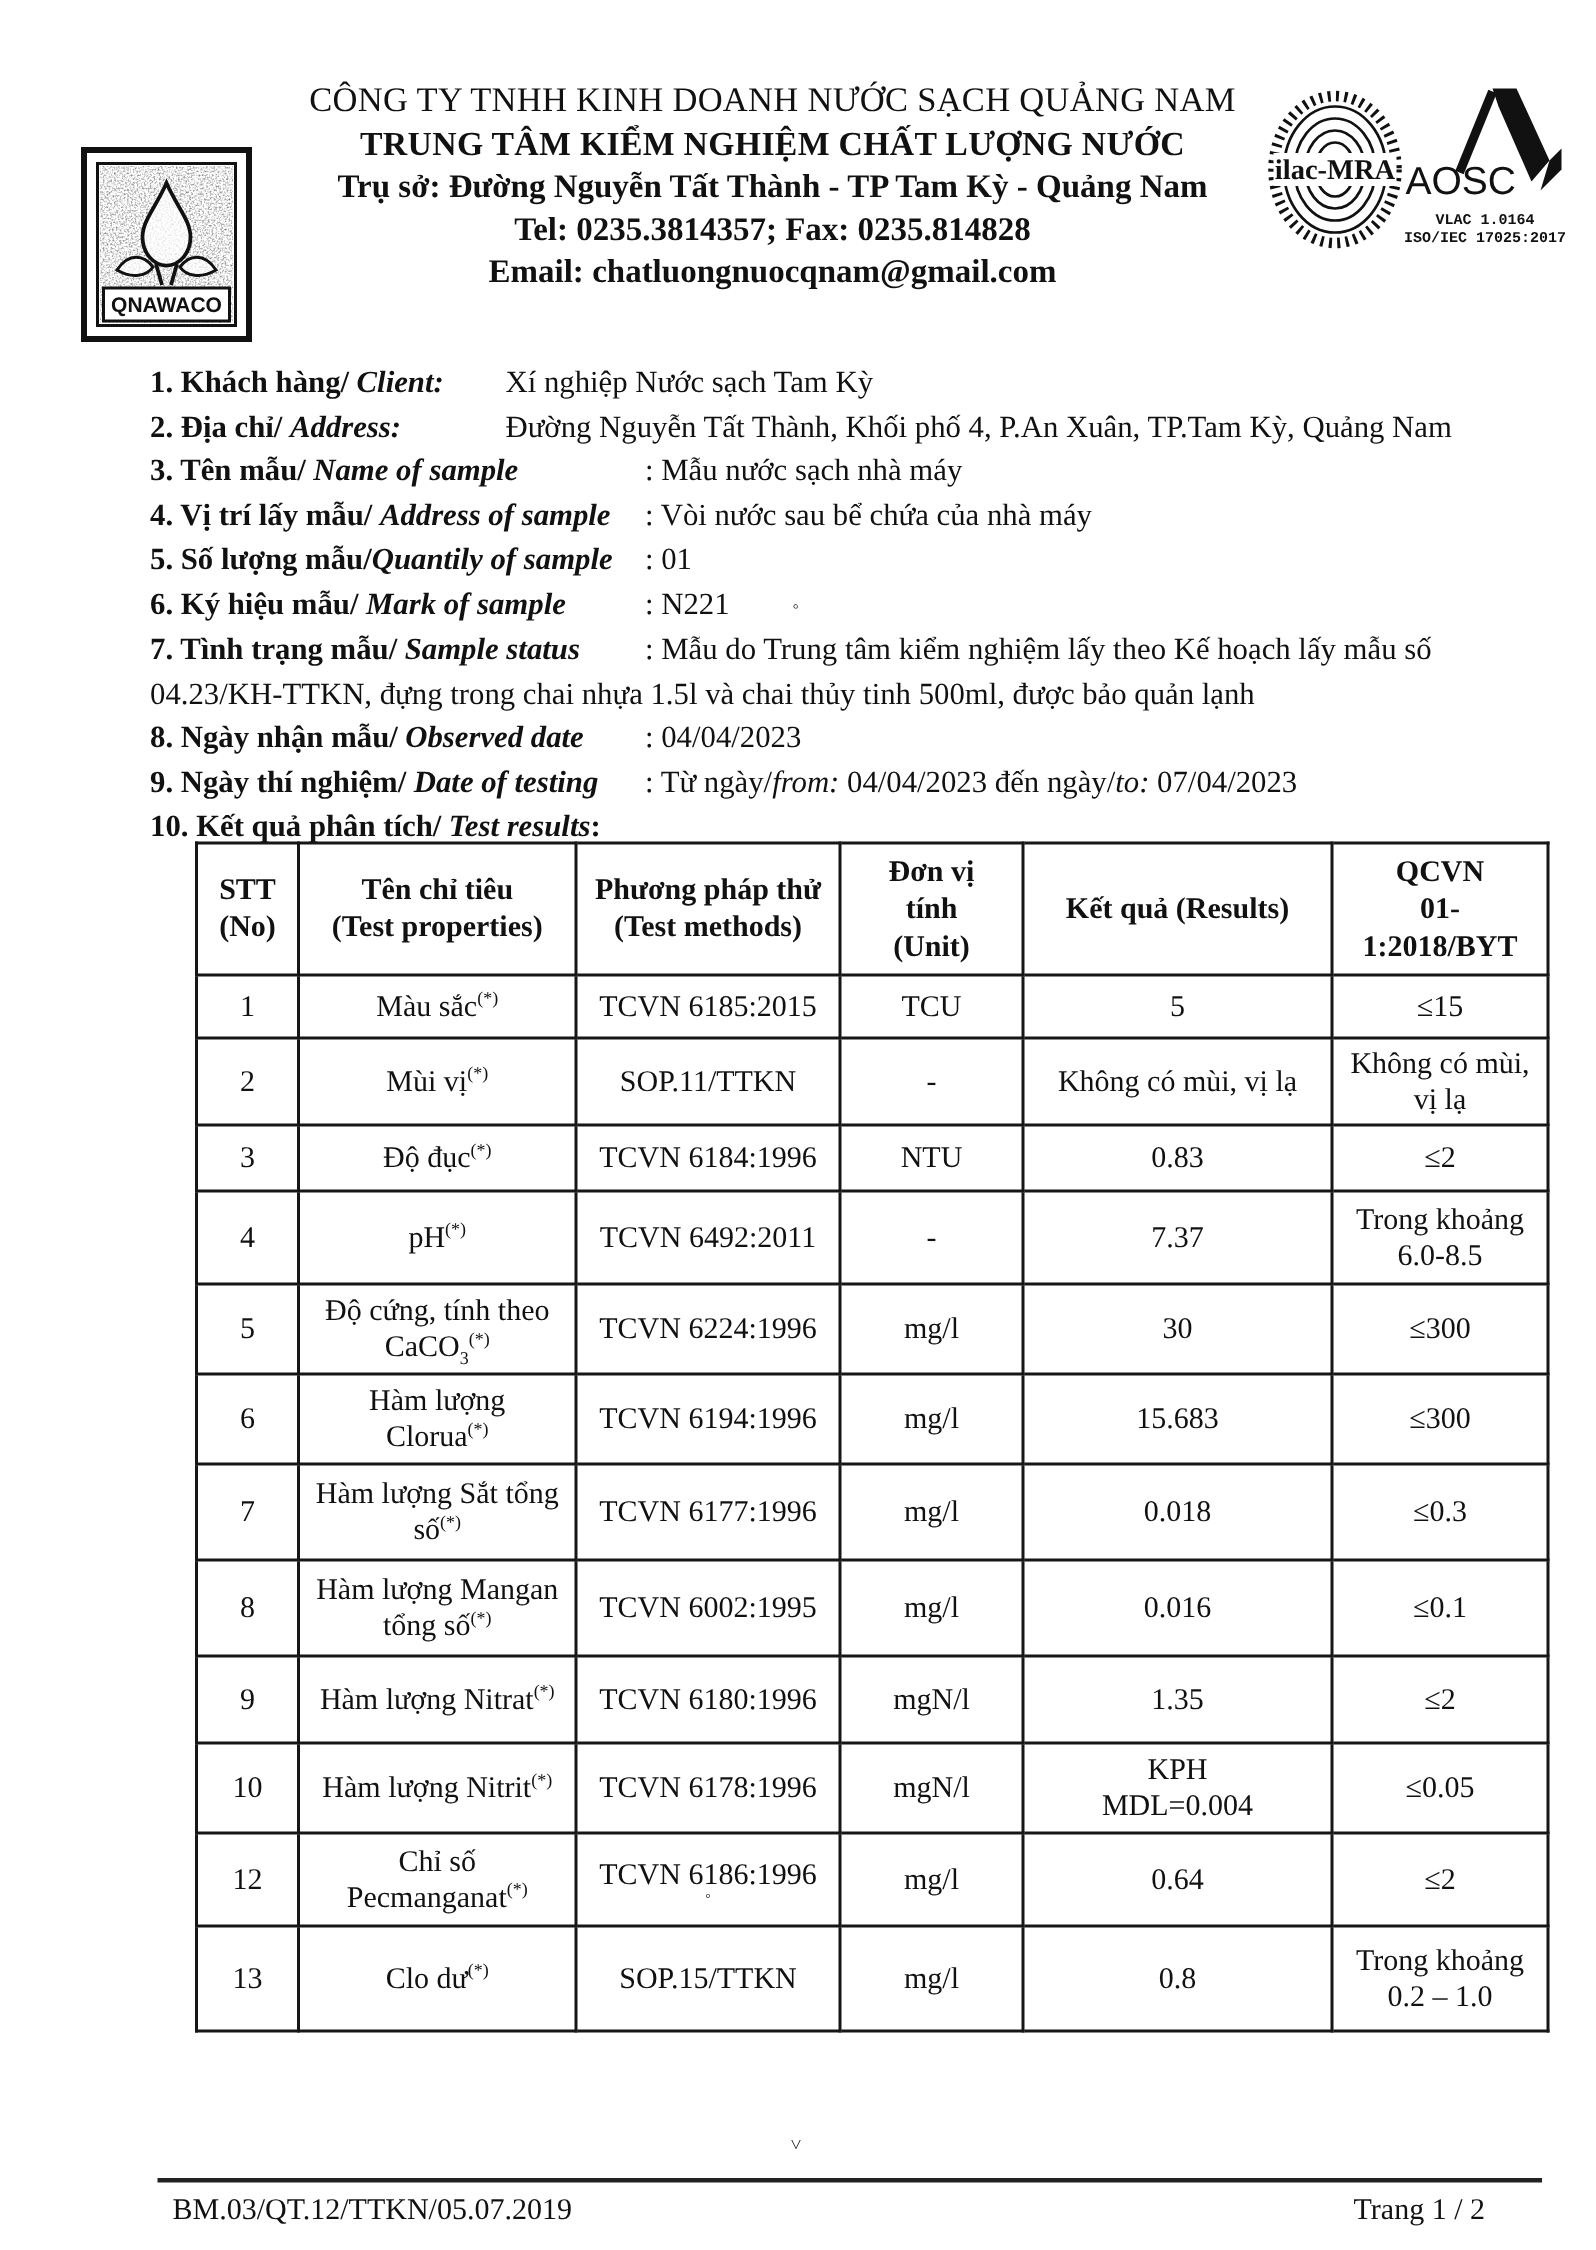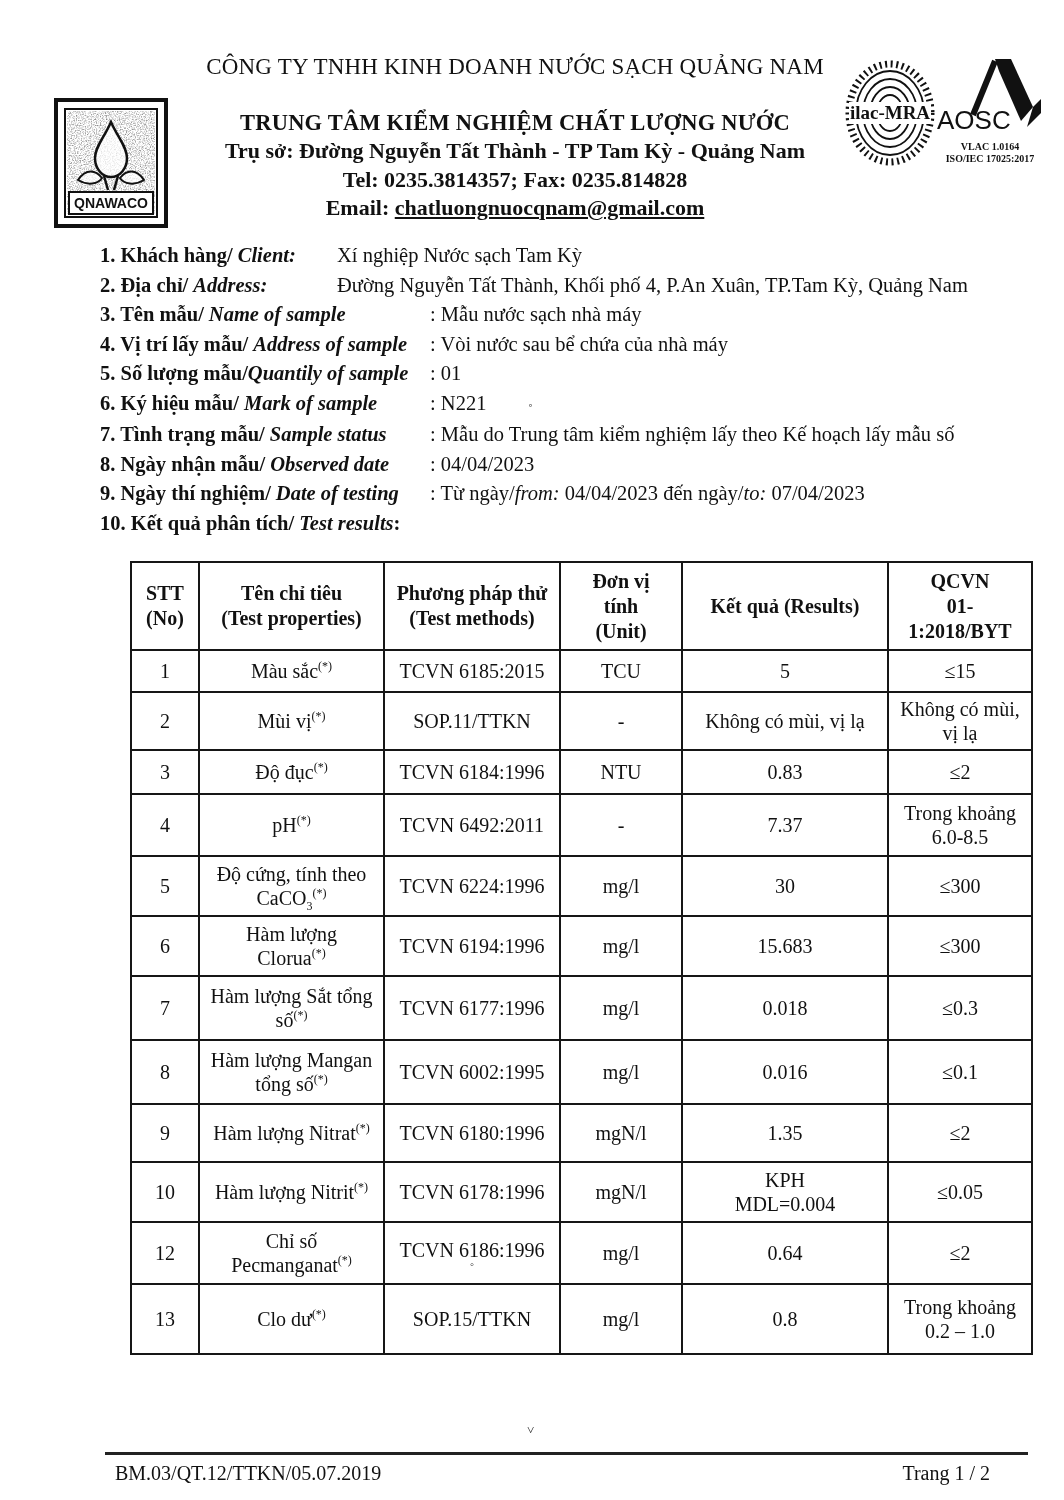--- a/index.html
+++ b/index.html
@@ -12,26 +12,26 @@
     font-family:"Liberation Serif", serif;
     overflow:hidden;
   }
   
   .stamp{position:absolute;left:54px;top:98px;width:114px;height:104px;}
   .head-text{
     position:absolute;left:170px;top:53px;width:690px;
     text-align:center;line-height:28.5px;
   }
   .h-company{font-size:23px;letter-spacing:.2px;}
-  .h-center{font-size:22.5px;font-weight:bold;letter-spacing:.2px;margin-top:27px;}
+  .h-center{font-size:22.5px;font-weight:bold;letter-spacing:.2px;}
   .h-addr,.h-tel,.h-email{font-size:22px;font-weight:bold;}
-  .h-email .mail{text-decoration:underline;font-weight:bold;}
+  .h-email .mail{font-weight:bold;}
   .cert-ilac{position:absolute;left:843px;top:58px;width:94px;height:110px;}
   .cert-aosc{position:absolute;left:932px;top:55px;width:116px;text-align:center;}
-  .cert-aosc .small{font-size:10px;font-weight:bold;line-height:12px;font-family:Liberation Serif, serif;}
+  .cert-aosc .small{font-size:10px;font-weight:bold;line-height:12px;font-family:Liberation Mono, monospace;}
   
   .info{position:absolute;left:100px;top:241px;width:910px;font-size:20.5px;line-height:29.5px;}
   .lbl{font-weight:bold;}
   .lbl .en{font-style:italic;margin-left:5px;}
   .lbl.no-gap .en{margin-left:0;}
   .w-a{display:inline-block;min-width:237px;}
   .w-b{display:inline-block;min-width:330px;}
   .artifact-circle{font-size:12px;margin-left:42px;vertical-align:1px;}
   
   .results{position:absolute;left:130px;top:561px;}
@@ -132,21 +132,21 @@
 
     <div class="item">
       <span class="lbl w-b no-gap"><span>5. Số lượng mẫu/</span><span class="en">Quantily of sample</span></span><span class="val">: 01</span>
     </div>
 
     <div class="item">
       <span class="lbl w-b"><span>6. Ký hiệu mẫu/</span><span class="en">Mark of sample</span></span><span class="val">: N221</span><span class="artifact-circle">◦</span>
     </div>
 
     <div class="item">
-      <span class="lbl w-b"><span>7. Tình trạng mẫu/</span><span class="en">Sample status</span></span><span class="val">: Mẫu do Trung tâm kiểm nghiệm lấy theo Kế hoạch lấy mẫu số</span><br>
+      <span class="lbl w-b"><span>7. Tình trạng mẫu/</span><span class="en">Sample status</span></span><span class="val">: Mẫu do Trung tâm kiểm nghiệm lấy theo Kế hoạch lấy mẫu số</span><br><span class="val">04.23/KH-TTKN, đựng trong chai nhựa 1.5l và chai thủy tinh 500ml, được bảo quản lạnh</span>
     </div>
 
     <div class="item">
       <span class="lbl w-b"><span>8. Ngày nhận mẫu/</span><span class="en">Observed date</span></span><span class="val">: 04/04/2023</span>
     </div>
 
     <div class="item">
       <span class="lbl w-b"><span>9. Ngày thí nghiệm/</span><span class="en">Date of testing</span></span><span class="val"><span>: Từ ngày/</span><i>from:</i><span> 04/04/2023  đến ngày/</span><i>to:</i><span> 07/04/2023</span></span>
     </div>
 

